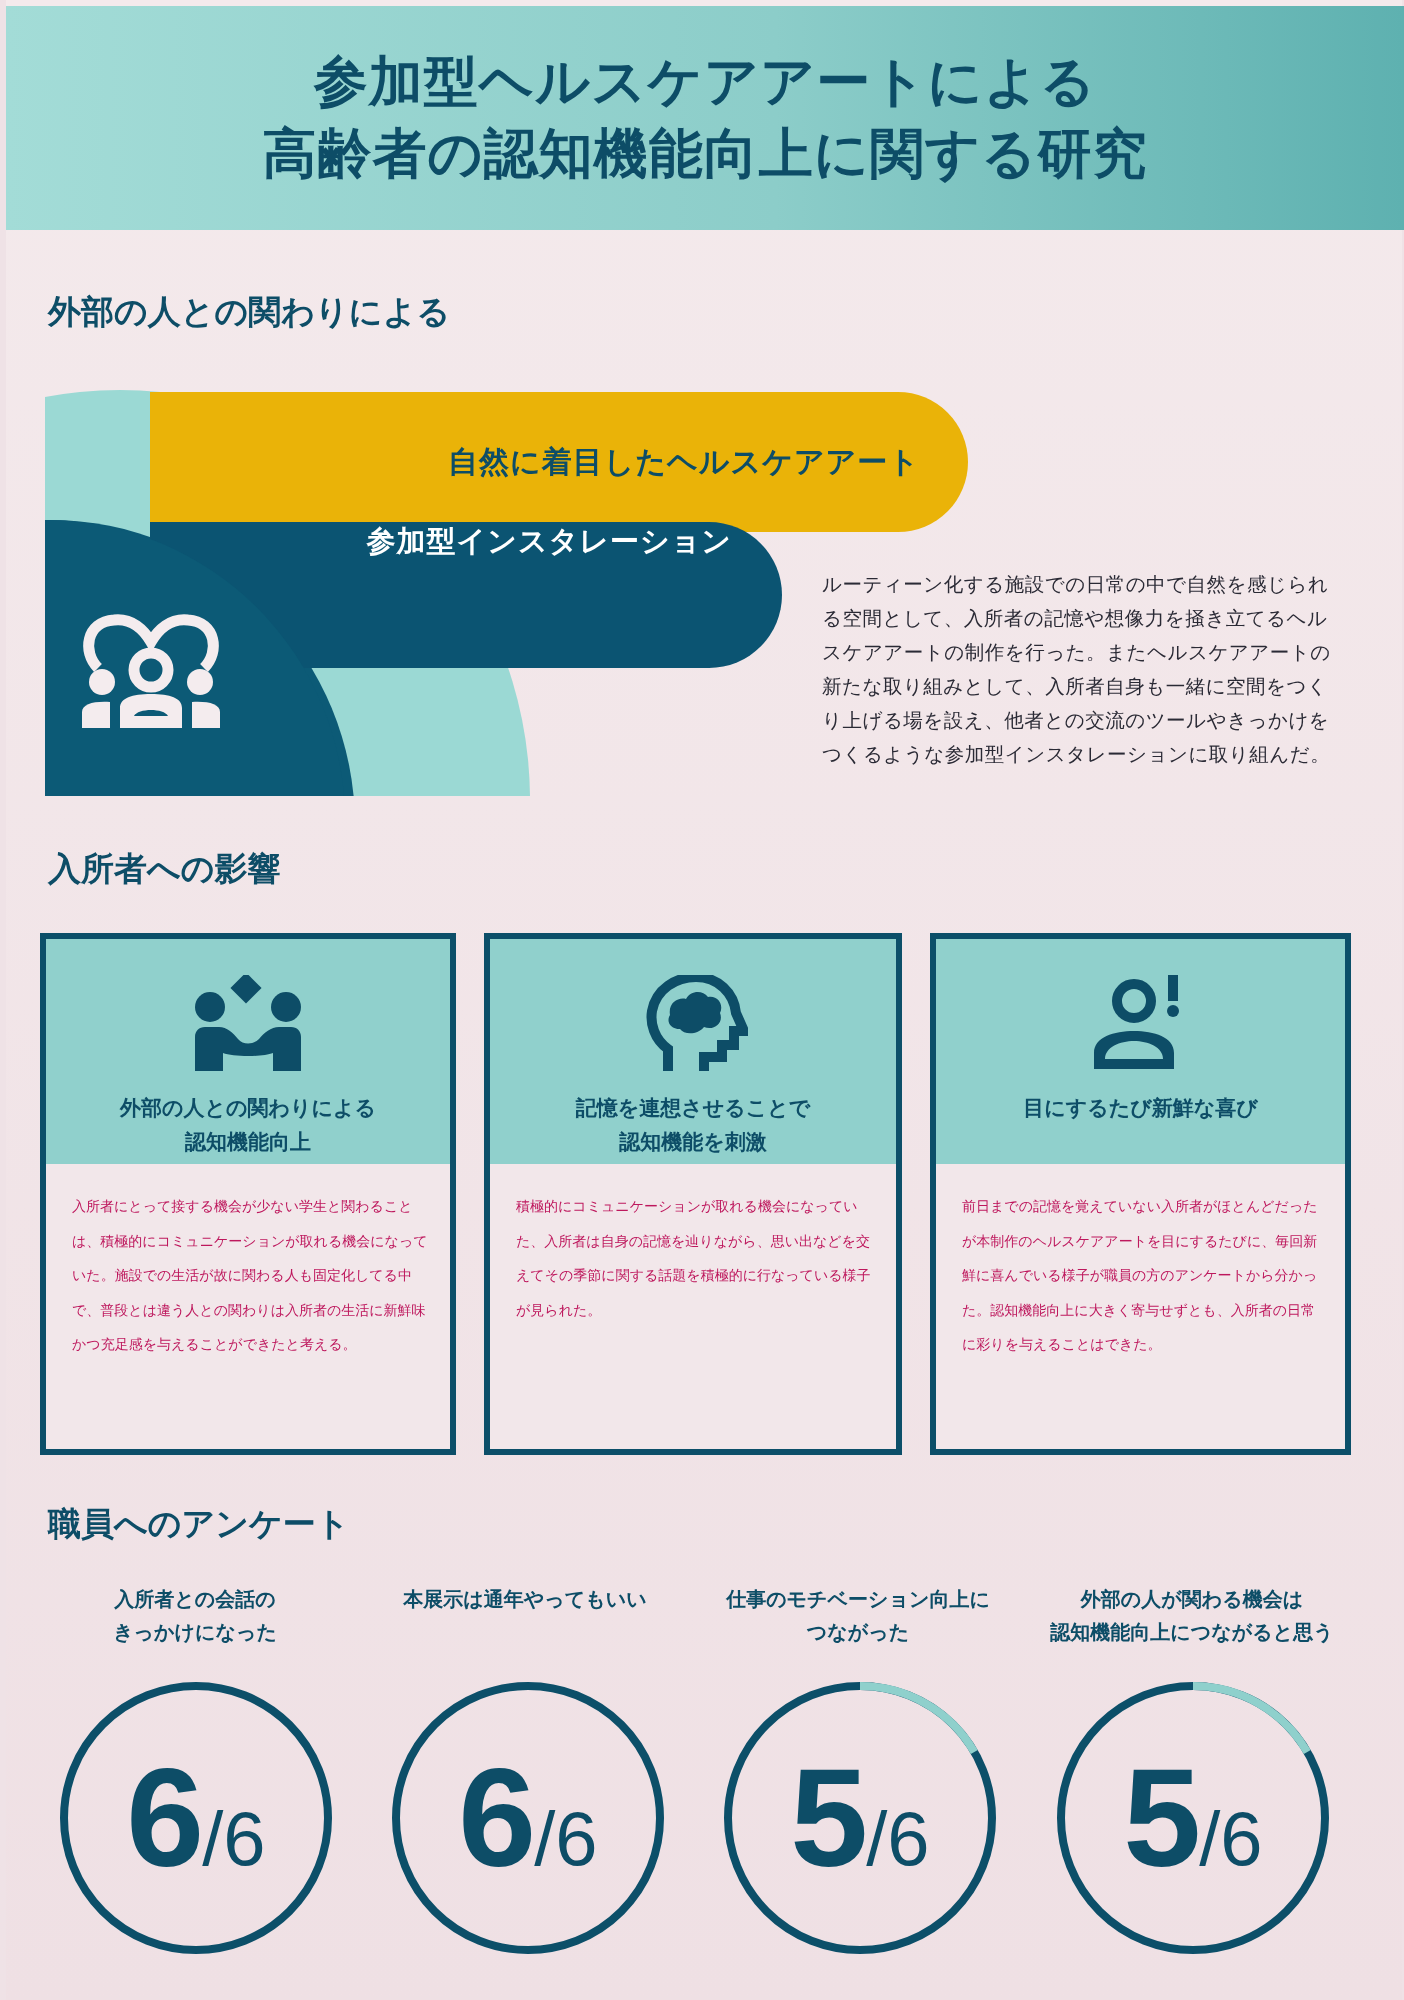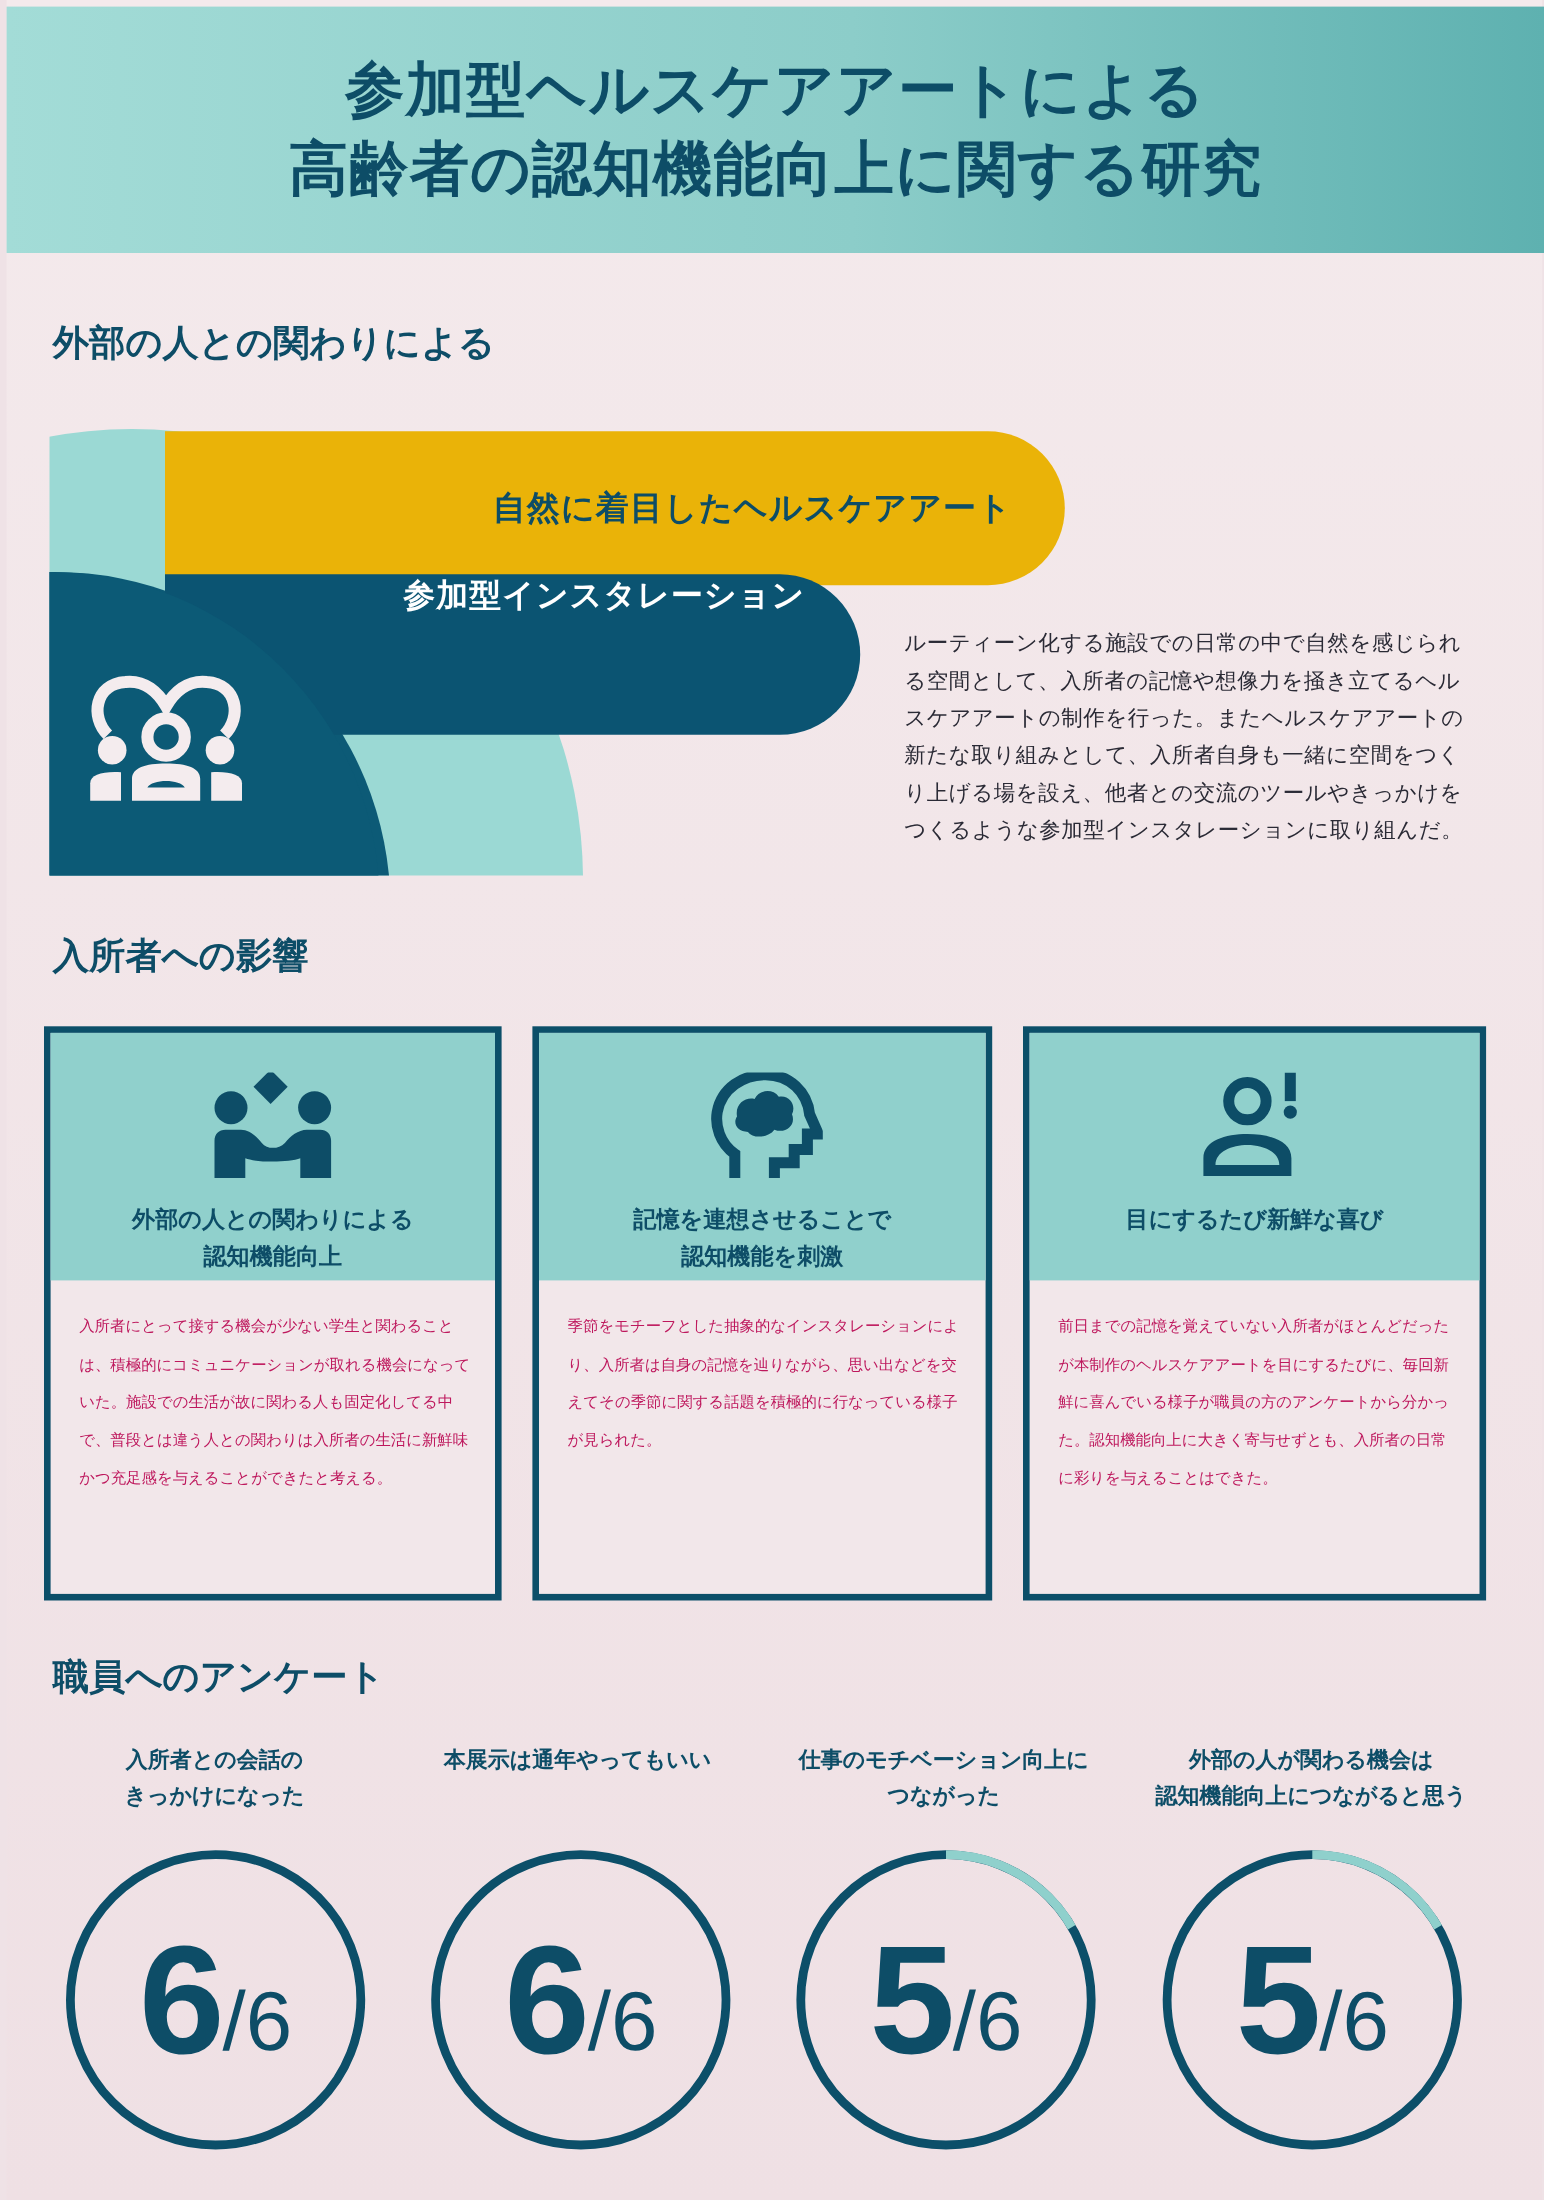--- a/index.html
+++ b/index.html
@@ -138,21 +138,21 @@
   <div class="card-top">
     <svg class="card-icon" viewBox="0 0 110 96">
       <path d="M30 96 V74 C16 64 12 48 14 36 C18 14 38 2 58 2 C80 2 96 18 98 38 L106 56 H96 V70 H84 V82 H66 V96" fill="none" stroke="#0d4d67" stroke-width="10" stroke-linejoin="miter"></path>
       <path d="M32 40 C30 28 40 22 48 24 C52 16 64 14 70 22 C80 20 86 30 82 38 C86 48 76 56 66 52 C60 60 46 60 42 54 C32 54 28 46 32 40 Z" fill="#0d4d67"></path>
     </svg>
     <div class="card-title">
       <div>記憶を連想させることで</div>
       <div>認知機能を刺激</div>
     </div>
   </div>
-  <div class="card-body">季節をモチーフとした抽象的なインスタレーションにより、入所者は自身の記憶を辿りながら、思い出などを交えてその季節に関する話題を積極的に行なっている様子が見られた。</div>
+  <div class="card-body">積極的にコミュニケーションが取れる機会になっていた、入所者は自身の記憶を辿りながら、思い出などを交えてその季節に関する話題を積極的に行なっている様子が見られた。</div>
 </div>
 
 <div class="card" style="left:930px; width:421px;">
   <div class="card-top">
     <svg class="card-icon" viewBox="0 0 110 96">
       <circle cx="48" cy="26" r="17" fill="none" stroke="#0d4d67" stroke-width="10"></circle>
       <rect x="82" y="0" width="10" height="26" fill="#0d4d67"></rect>
       <circle cx="87" cy="36" r="6" fill="#0d4d67"></circle>
       <path d="M8 94 V78 C8 62 28 56 48 56 C68 56 88 62 88 78 V94 Z M19 84 H77 C77 72 62 66 48 66 C34 66 19 72 19 84 Z" fill="#0d4d67" fill-rule="evenodd"></path>
     </svg>

